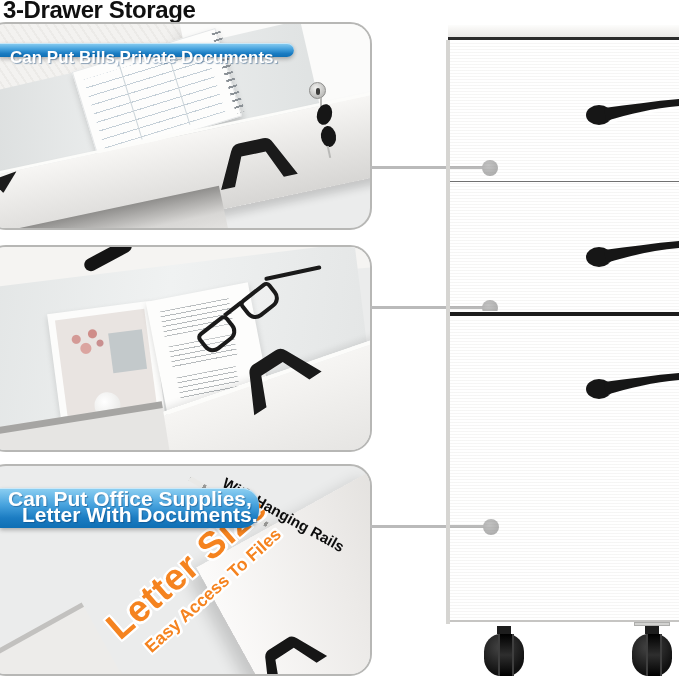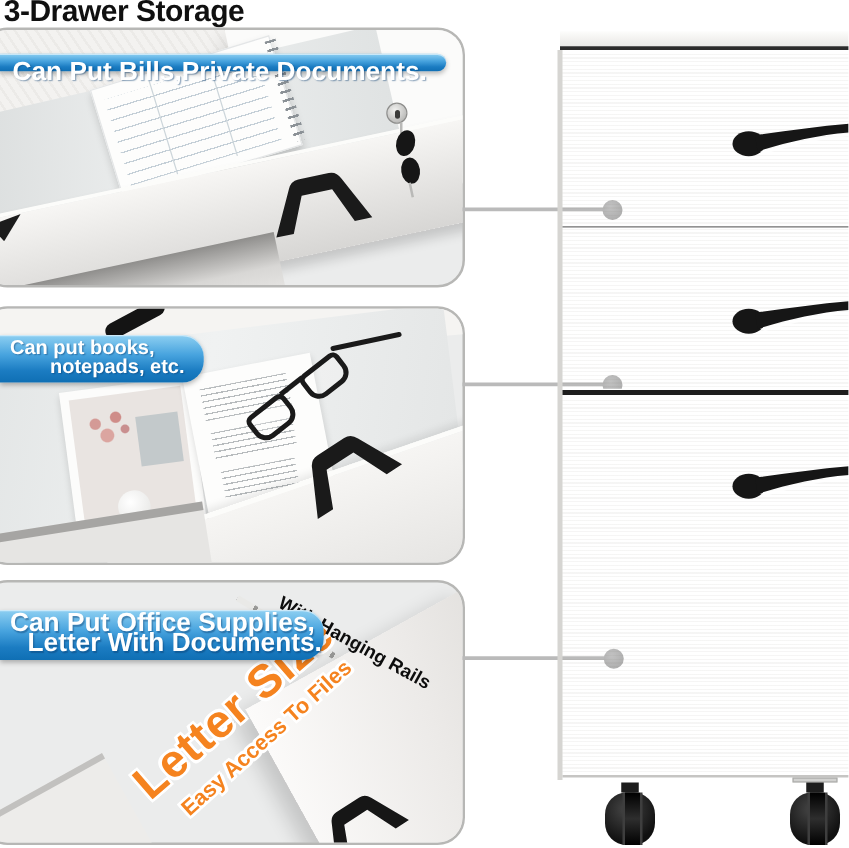--- a/index.html
+++ b/index.html
@@ -18,21 +18,21 @@
   #panel2{top:245px;height:207px;}
   #panel3{top:464px;height:212px;}
 
   
   .pill{position:absolute;left:14px;color:#fff;font-weight:bold;
         background:linear-gradient(180deg,#8ed0f2 0%,#47a3de 42%,#1b7cc2 75%,#0f6fb4 100%);
         border-radius:0 17px 17px 0;z-index:30;
         box-shadow:0 2px 4px rgba(0,0,0,.28), inset 0 1px 0 rgba(255,255,255,.55);
         text-shadow:1px 1px 1px rgba(8,60,110,.45);}
   .pill .ln{display:block;white-space:nowrap;}
-  #pill1{top:19px;height:14px;line-height:29px;font-size:21px;padding:0 16px 0 10px;}
+  #pill1{top:19px;height:14px;line-height:29px;font-size:17px;padding:0 16px 0 10px;}
   #pill2{top:21px;font-size:16px;line-height:15px;padding:3px 15px 5px 8px;}
   #pill2 .ln2{padding-left:32px;}
   #pill3{top:22px;font-size:21px;line-height:16px;padding:3px 1px 5px 8px;}
   #pill3 .ln2{padding-left:14px;}
 
   
   .ph{position:absolute;}
 
   
   .p1-desk{left:-40px;top:-60px;width:320px;height:135px;background:#f3f2f0;
@@ -213,24 +213,20 @@
       <div class="bridge"></div>
       <div class="temple"></div>
     </div>
     <div class="ph p2-front"></div>
     <div class="ph p2-lowleft"></div>
     <div class="bow" style="left:248px;top:96px;width:84px;height:64px;transform:rotate(-33deg);">
       <svg viewBox="0 0 92 56">
           <path d="M2 52 L22 12 Q25 5 32 5 L60 5 Q67 5 70 12 L90 52 L74 52 L60 20 L32 20 L18 52 Z" fill="#1a1a1a"></path>
         </svg>
     </div>
-    <div class="pill" id="pill2">
-      <span class="ln">Can put books,</span>
-      <span class="ln ln2">notepads, etc.</span>
-    </div>
   </div>
 
   <div class="panel" id="panel3">
     <div class="ph p3-folders"></div>
     <div class="ph p3-rail"></div>
     <div class="hanging">With Hanging Rails</div>
     <div class="ph p3-side"></div>
     <div class="ph p3-corner"></div>
     <div class="bow" style="left:266px;top:168px;width:72px;height:50px;transform:rotate(-33deg);z-index:5;">
       <svg viewBox="0 0 92 56">

